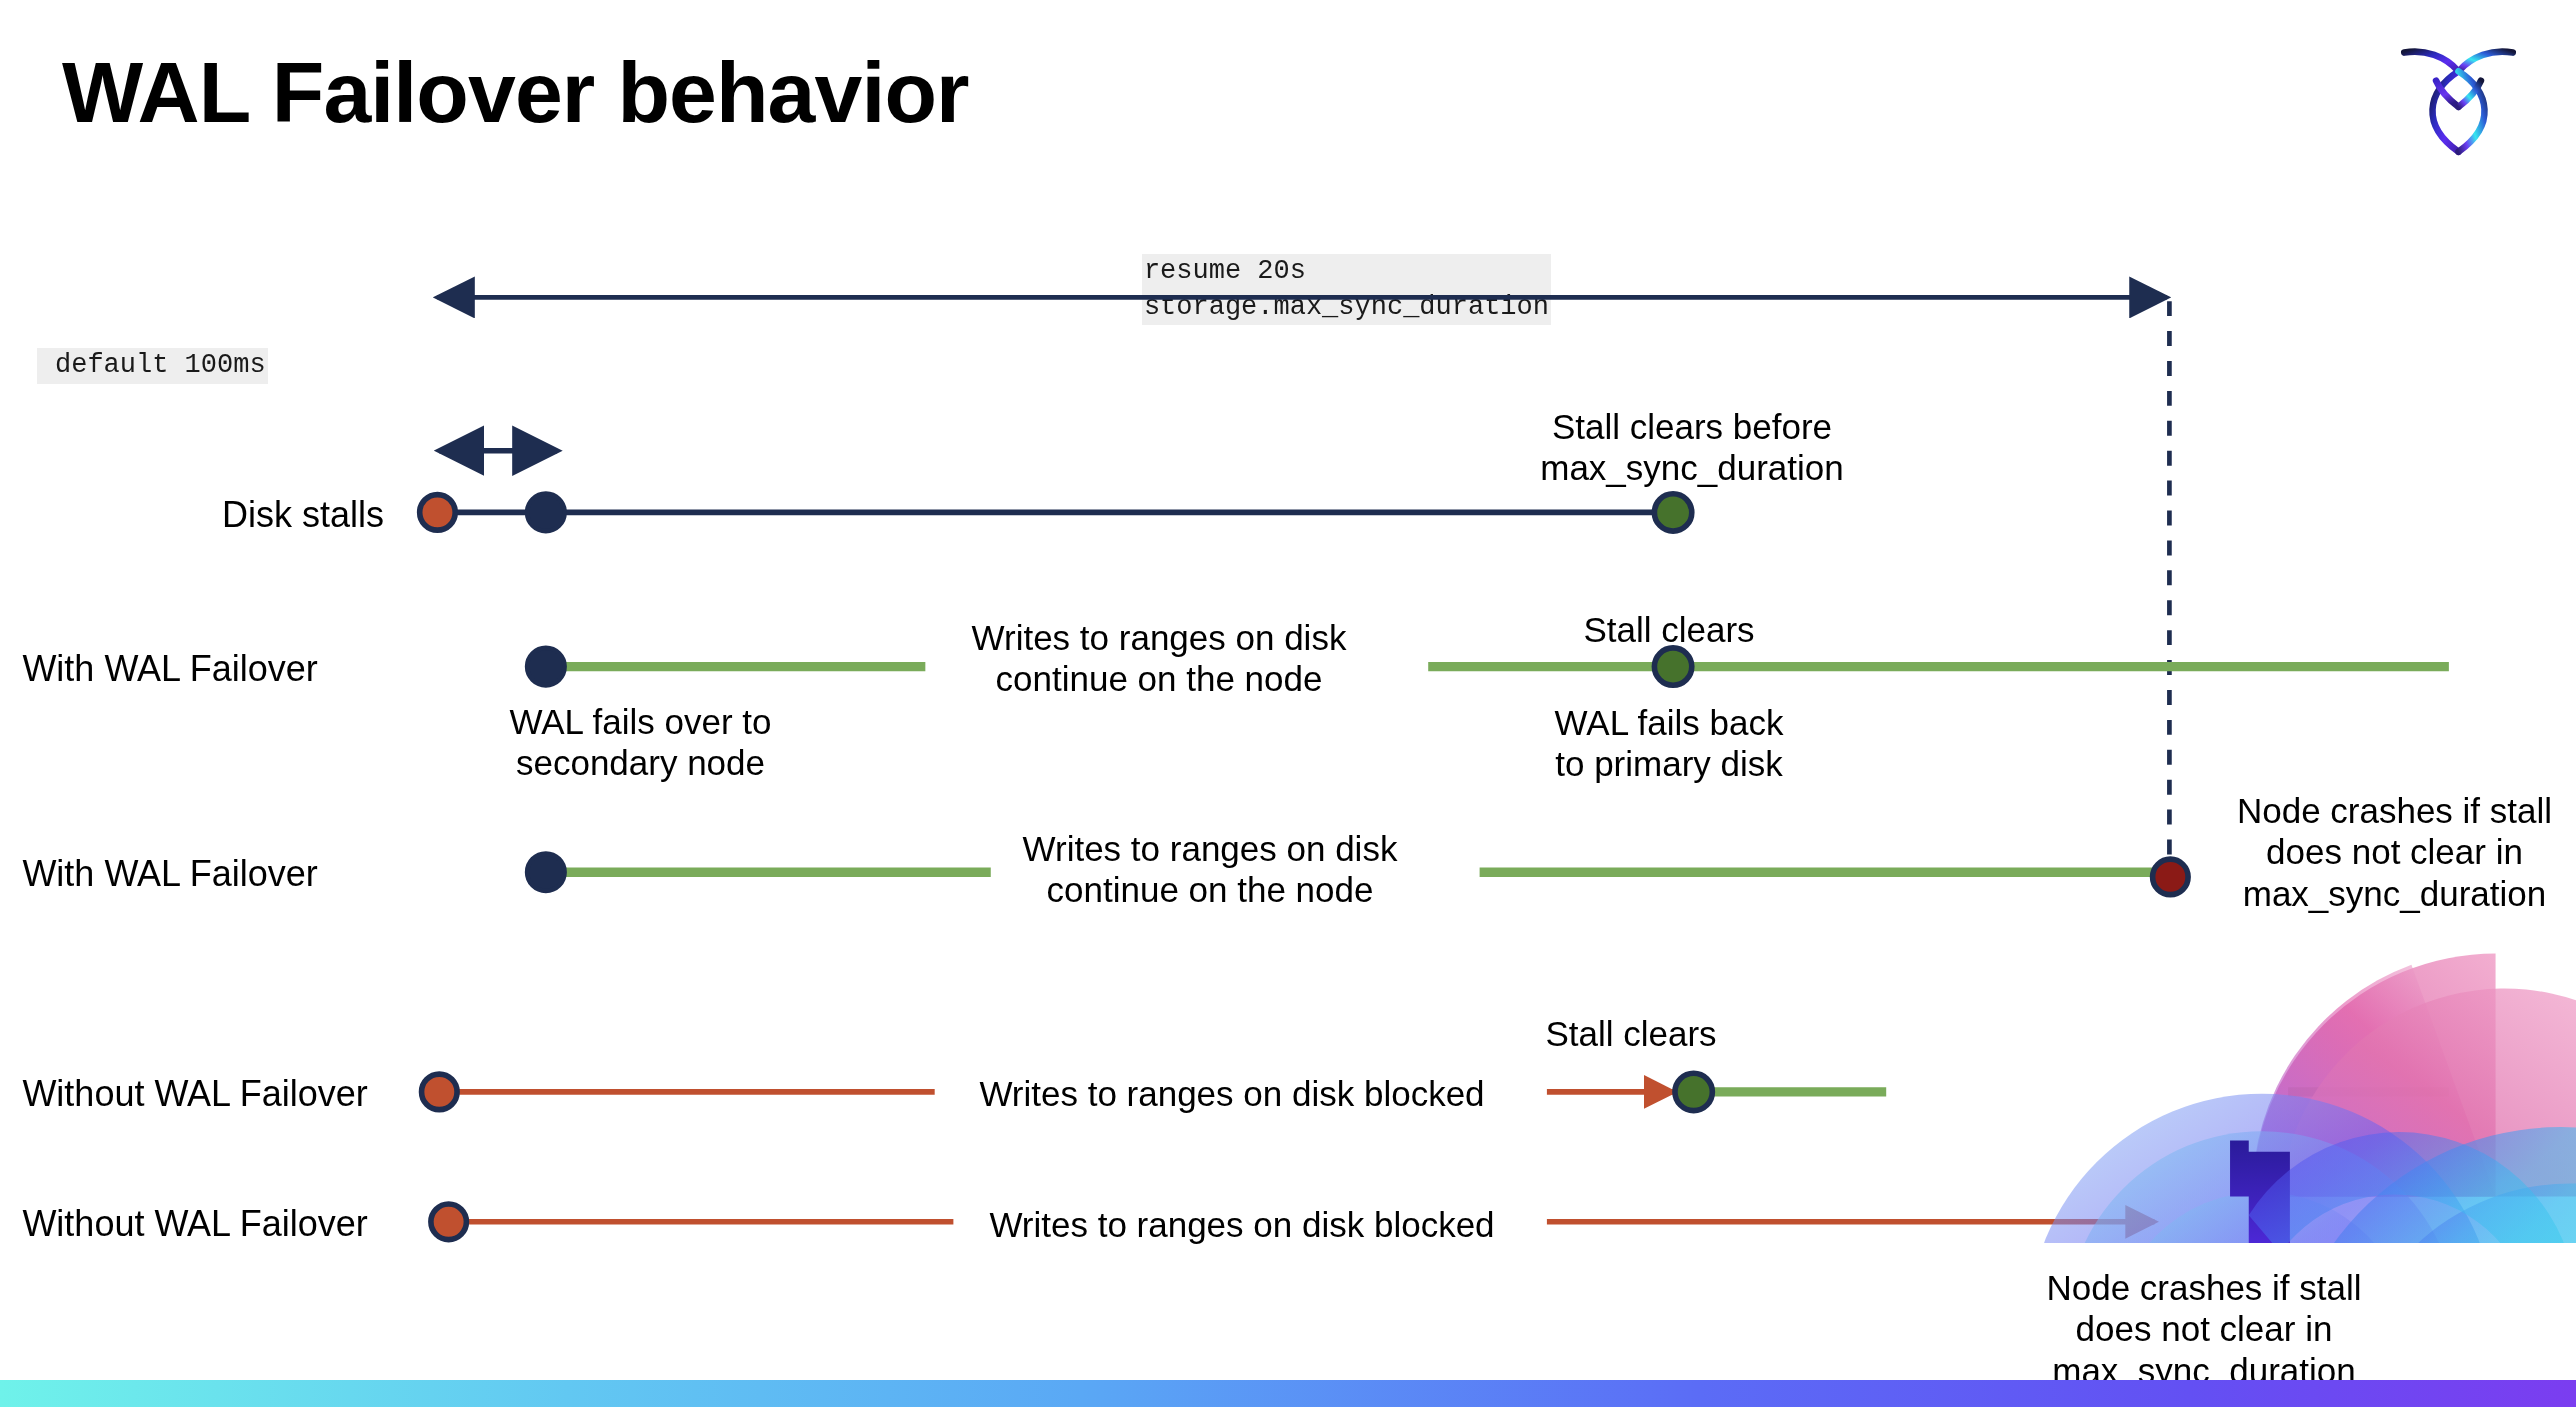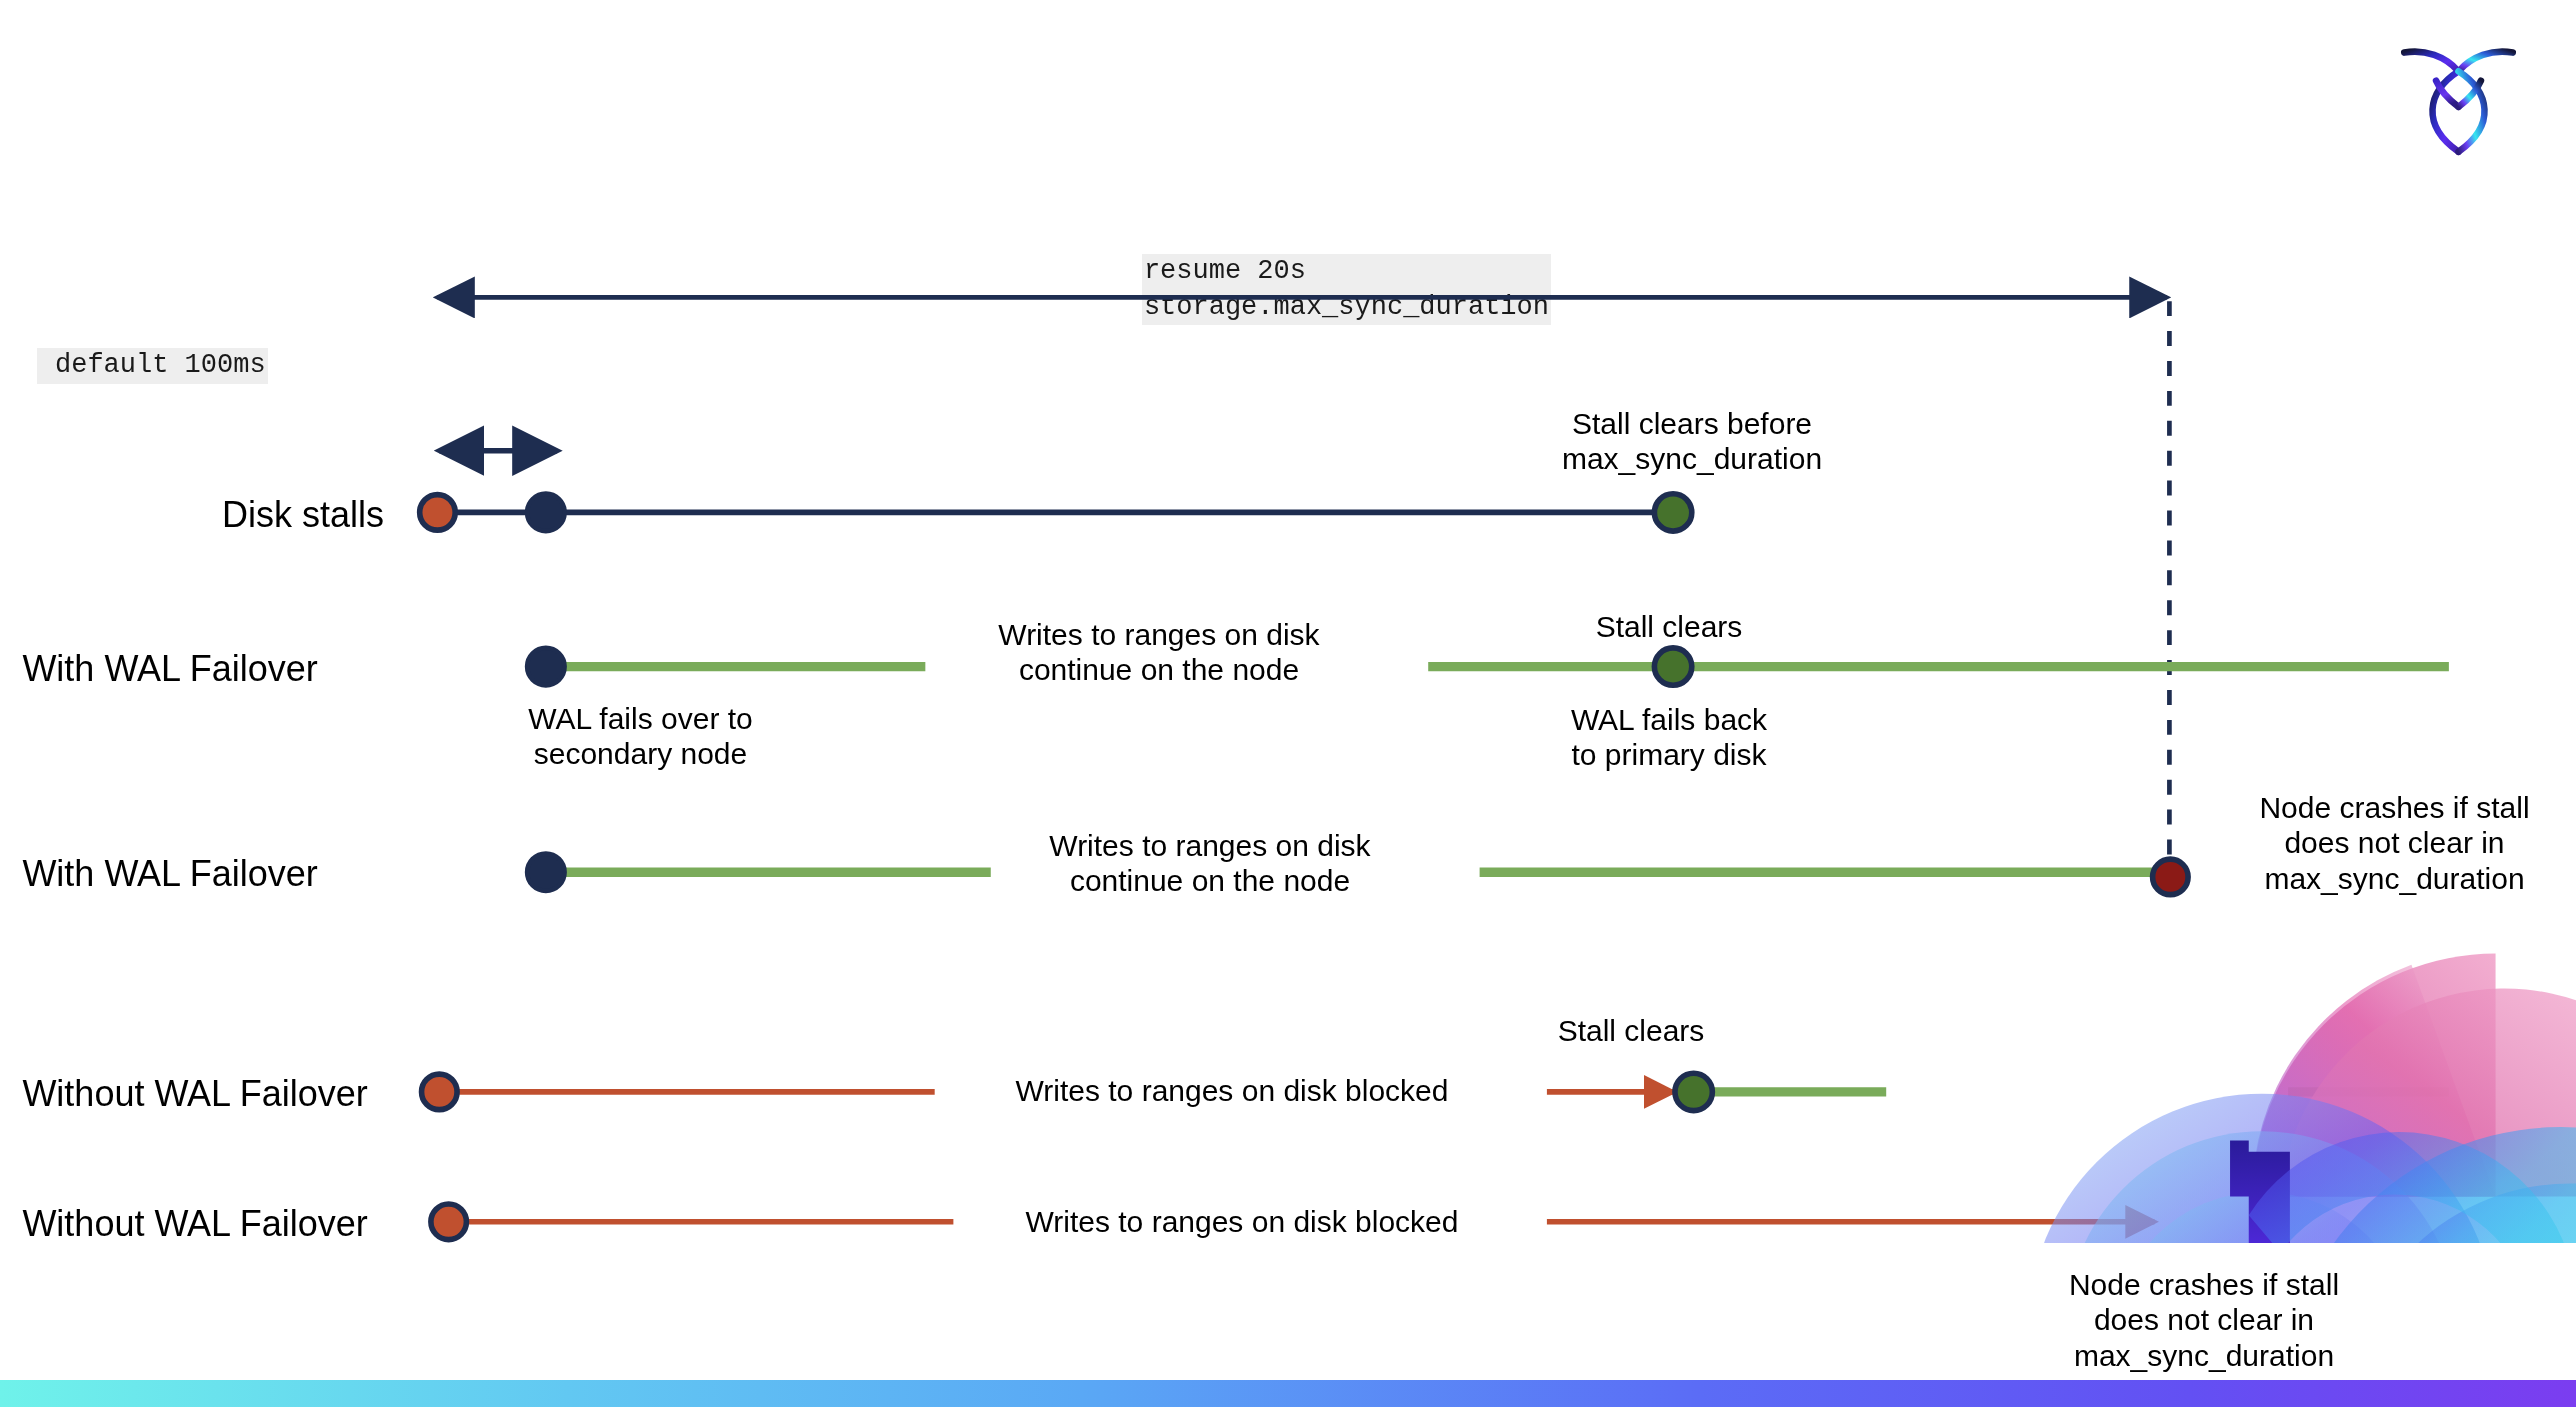--- a/index.html
+++ b/index.html
@@ -44,21 +44,21 @@
     position:absolute;
     font-size:36px;color:#000;
     white-space:nowrap;
     font-family:"Liberation Sans", sans-serif;
     text-align:center;
   }
 
   
   .ann{
     position:absolute;
-    font-size:30px;color:#000;
+    font-size:35px;color:#000;
     line-height:1.18;
     text-align:center;
     font-family:"Liberation Sans", sans-serif;
     white-space:pre-line;
   }
   .ann.left{text-align:center;}
 
   
   .bottombar{
     position:absolute;left:0;top:1380px;width:2576px;height:28px;
@@ -69,20 +69,21 @@
   .deco{position:absolute;left:1972px;top:916px;width:604px;height:492px;overflow:hidden;}
   .decobox{
     position:absolute;left:1972px;top:1243px;width:604px;height:165px;background:#fff;
   }
 </style>
 </head>
 <body>
 
 <div class="slide">
 
+  <div class="title">WAL Failover behavior</div>
 
   <div class="logo">
     <svg viewBox="0 0 140 140" width="131" height="131">
       <defs>
         <linearGradient id="lgA" x1="0" y1="0" x2="1" y2="1">
           <stop offset="0%" stop-color="#14163a"></stop>
           <stop offset="35%" stop-color="#2b2bbf"></stop>
           <stop offset="65%" stop-color="#5b2df0"></stop>
           <stop offset="100%" stop-color="#3f1fa8"></stop>
         </linearGradient>

